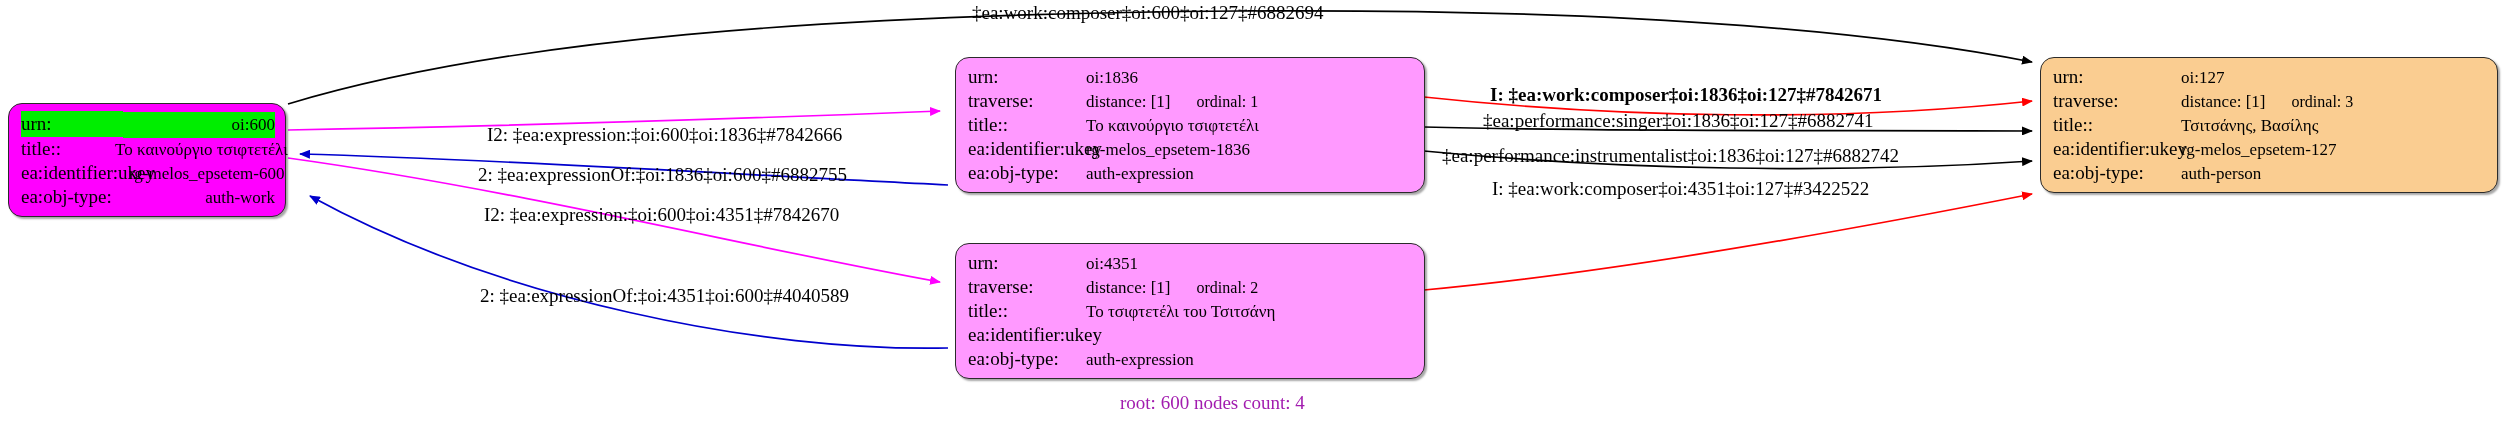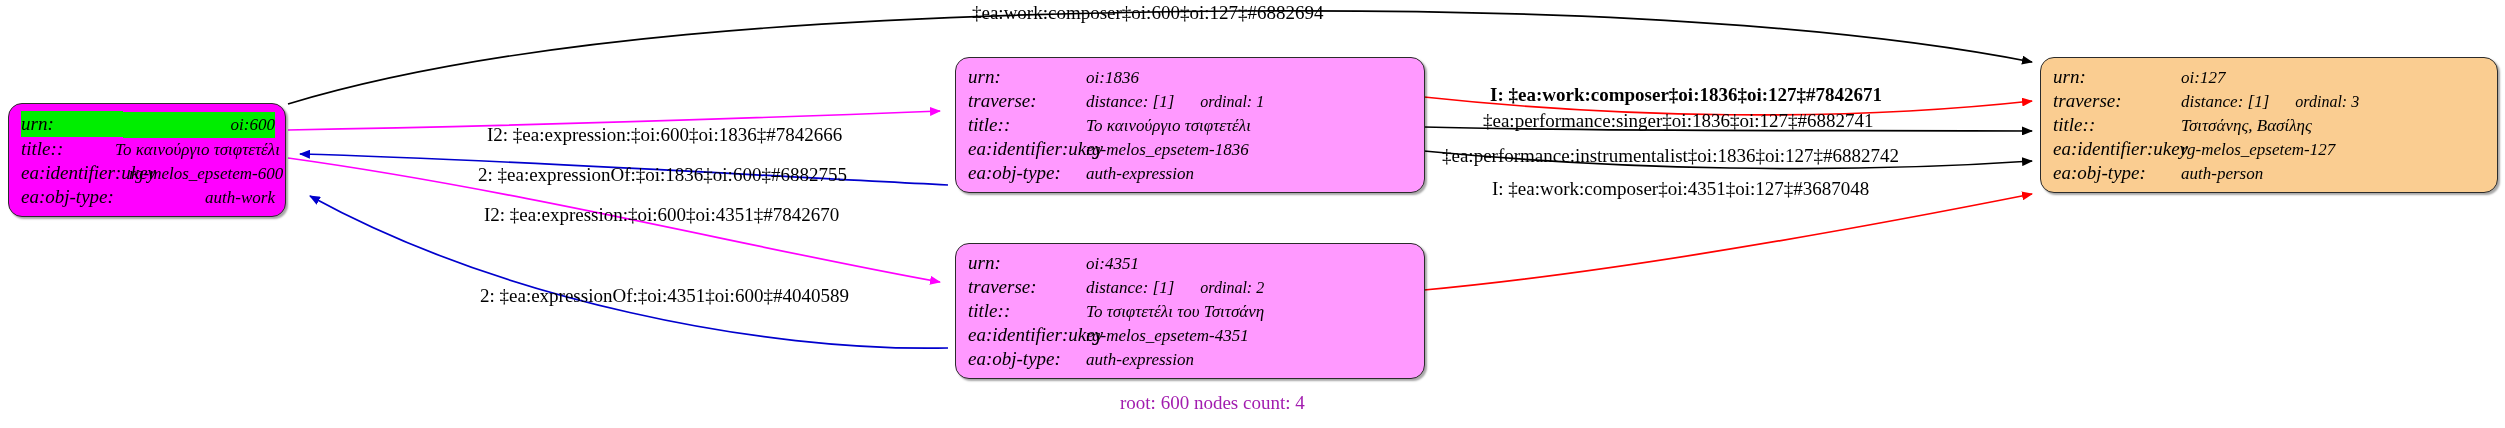--- a/index.html
+++ b/index.html
@@ -12,21 +12,20 @@
   }
   svg.edges{position:absolute;left:0;top:0;width:2505px;height:428px;pointer-events:none;}
 
   .node{
     position:absolute;
     border:1.6px solid #2b2b2b;
     border-radius:14px;
     box-sizing:border-box;
     box-shadow:2px 2px 2px rgba(0,0,0,0.35);
     padding:7px 10px 7px 12px;
-    font-style:italic;
   }
   .node.work{background:#ff00ff;}
   .node.expr{background:#ff99ff;}
   .node.person{background:#facd91;}
 
   .row{
     display:flex;
     align-items:baseline;
     height:24px;
     line-height:24px;
@@ -163,21 +162,20 @@
       <span class="k">traverse:</span>
       <span class="v">distance: [1]</span>
       <span class="sub ord">ordinal: 2</span>
     </div>
     <div class="row">
       <span class="k">title::</span>
       <span class="v">Το τσιφτετέλι του Τσιτσάνη</span>
     </div>
     <div class="row">
       <span class="k">ea:identifier:ukey</span>
-      <span class="v">rg-melos_epsetem-4351</span>
     </div>
     <div class="row">
       <span class="k">ea:obj-type:</span>
       <span class="v">auth-expression</span>
     </div>
   </div>
 
   <div class="node person" style="left:2040px;top:57px;width:458px;">
     <div class="row">
       <span class="k">urn:</span>
@@ -211,17 +209,17 @@
   <div class="edge-label" style="left:484px;top:204px;">I2: ‡ea:expression:‡oi:600‡oi:4351‡#7842670</div>
 
   <div class="edge-label" style="left:480px;top:285px;">2: ‡ea:expressionOf:‡oi:4351‡oi:600‡#4040589</div>
 
   <div class="edge-label" style="left:1490px;top:84px;font-weight:bold;">I: ‡ea:work:composer‡oi:1836‡oi:127‡#7842671</div>
 
   <div class="edge-label" style="left:1483px;top:110px;">‡ea:performance:singer‡oi:1836‡oi:127‡#6882741</div>
 
   <div class="edge-label" style="left:1442px;top:145px;">‡ea:performance:instrumentalist‡oi:1836‡oi:127‡#6882742</div>
 
-  <div class="edge-label" style="left:1492px;top:178px;">I: ‡ea:work:composer‡oi:4351‡oi:127‡#3687048</div>
+  <div class="edge-label" style="left:1492px;top:178px;">I: ‡ea:work:composer‡oi:4351‡oi:127‡#3422522</div>
 
   <div class="caption" style="left:1120px;top:392px;">root: 600 nodes count: 4</div>
 
 </div>
 
 </body></html>

